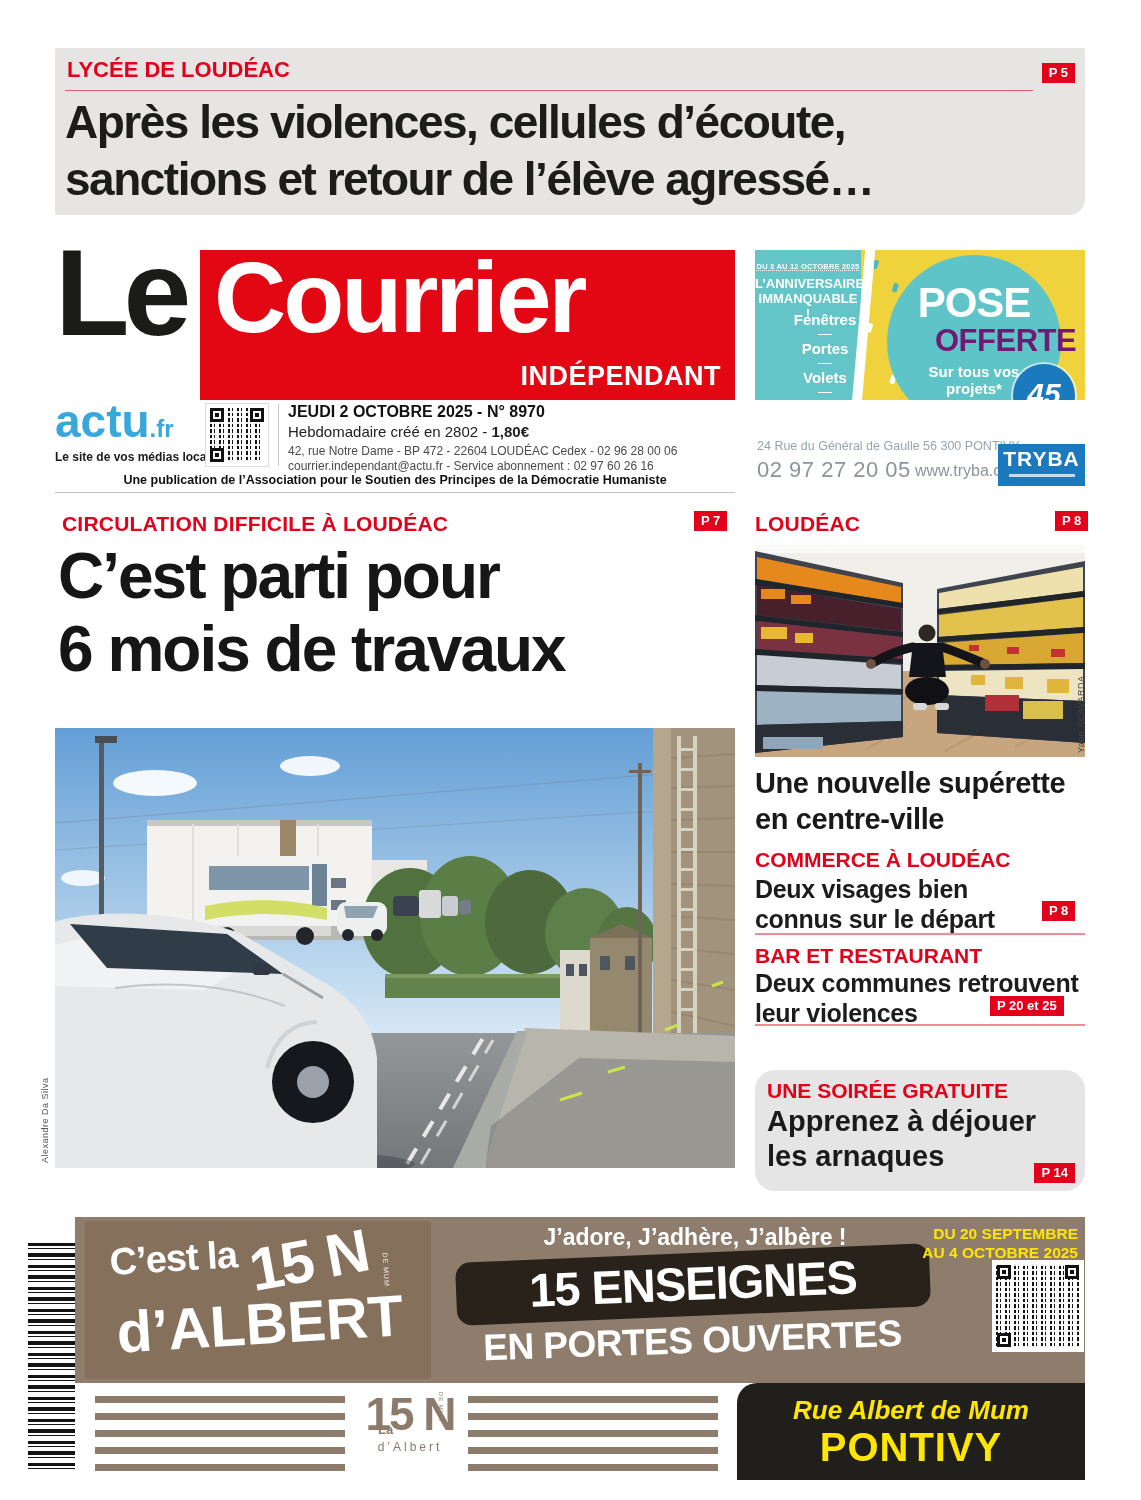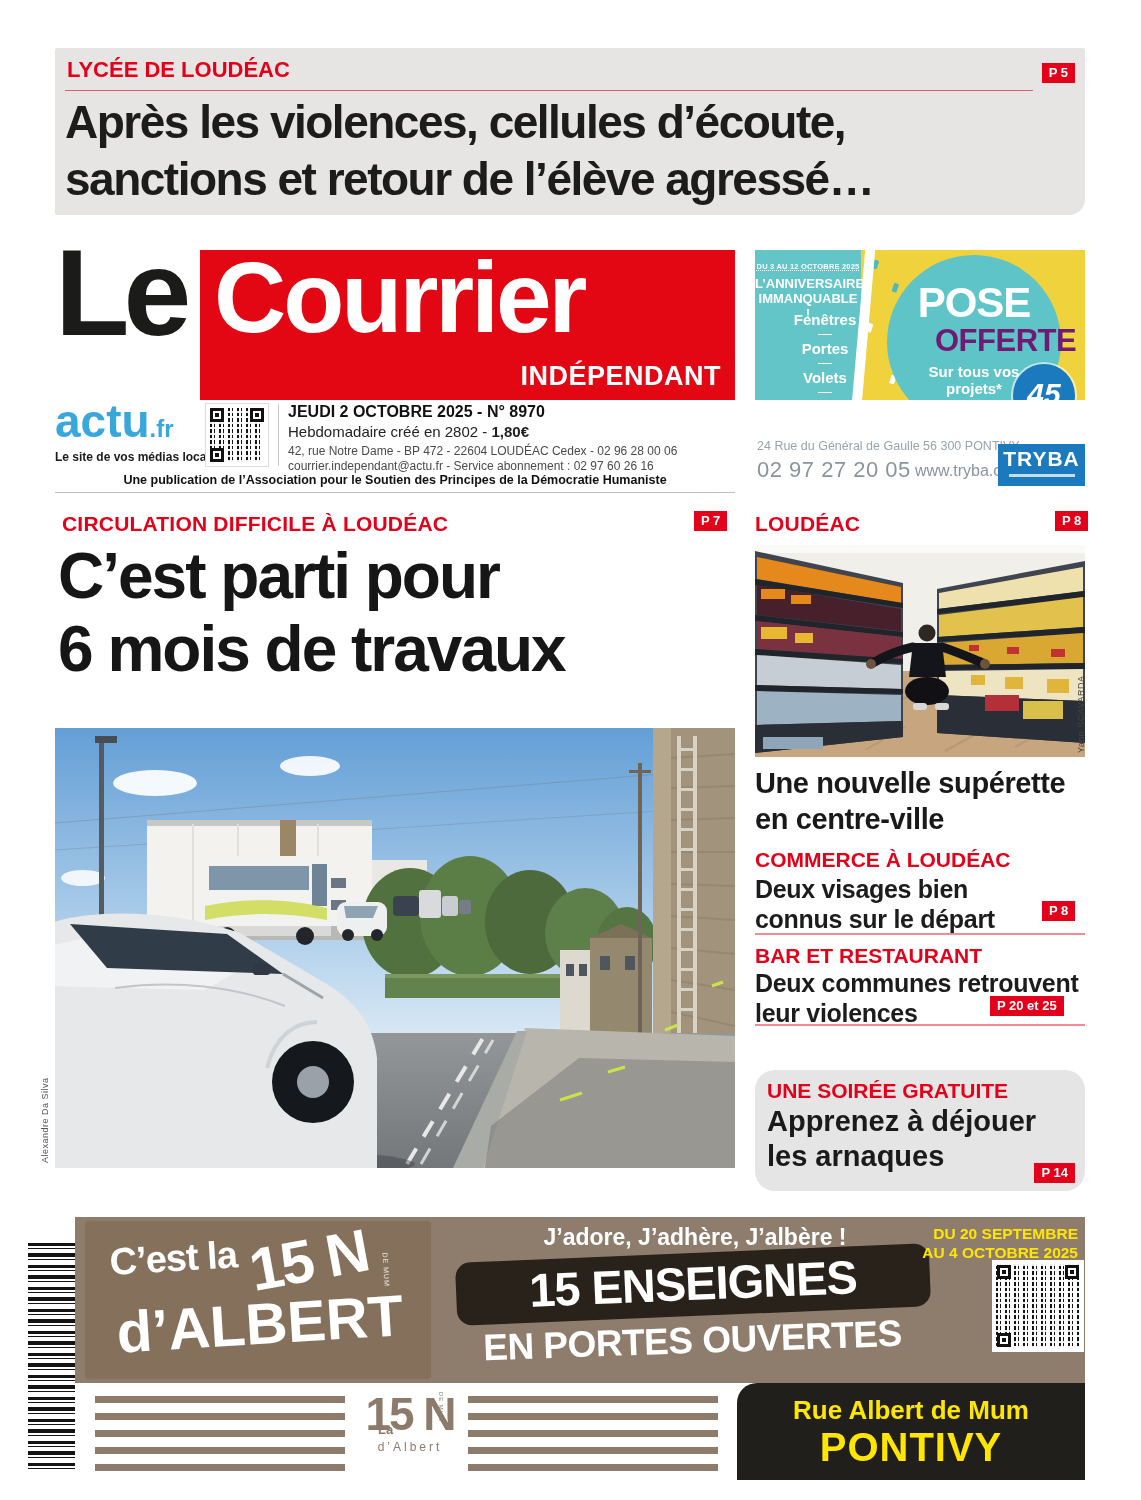--- a/index.html
+++ b/index.html
@@ -126,21 +126,21 @@
             font-weight:800;font-size:15.5px;line-height:19px;}
   .ad-stripes{position:absolute;height:75px;background:
      repeating-linear-gradient(180deg,#8d7c6b 0 7px,transparent 7px 17px);}
   .ad-logo{position:absolute;left:362px;top:1390px;width:96px;height:84px;color:#8c7b6a;text-align:center;}
   .lg-la{position:absolute;left:16px;top:32px;font-size:13px;font-weight:700;}
   .lg-num{font-weight:900;font-size:46px;letter-spacing:-2px;line-height:48px;}
   .lg-demum{position:absolute;right:2px;top:14px;font-size:6px;letter-spacing:1px;transform:rotate(90deg);}
   .lg-sub{font-size:12px;letter-spacing:3px;margin-top:2px;}
   .ad-black{position:absolute;left:737px;top:1383px;width:348px;height:97px;background:#211f1c;
             border-radius:20px 0 0 0;text-align:center;}
-  .ad-street{color:#ffe600;font-weight:800;font-size:26px;line-height:30px;margin-top:12px;}
+  .ad-street{color:#ffe600;font-weight:800;font-size:26px;line-height:30px;margin-top:12px;font-style:italic;}
   .ad-city{color:#ffe600;font-weight:900;font-size:40px;line-height:44px;letter-spacing:1px;}
 </style>
 </head>
 <body>
 
 <div class="page">
 
   <div class="top-banner">
     <div class="tb-kicker">LYCÉE DE LOUDÉAC</div>
     <div class="tb-line"></div>

